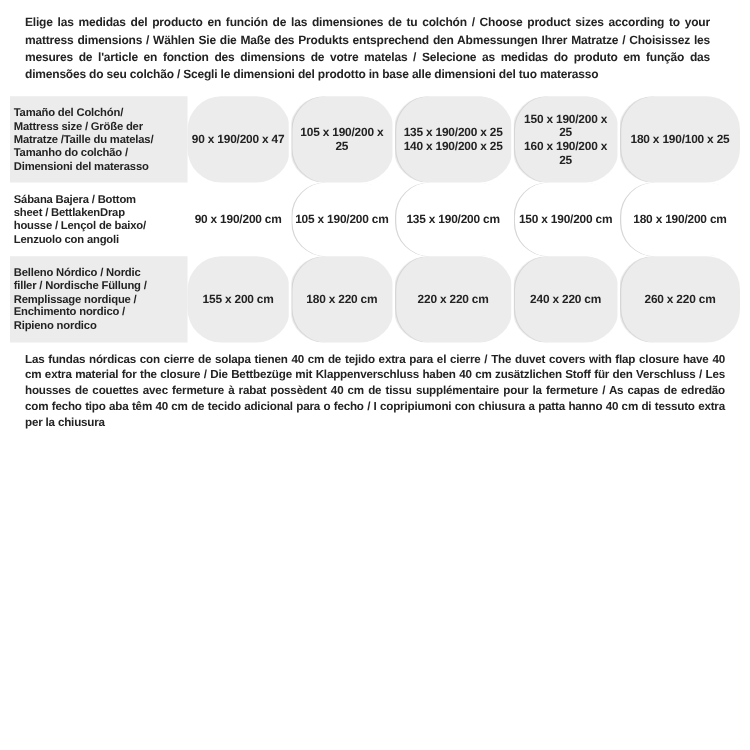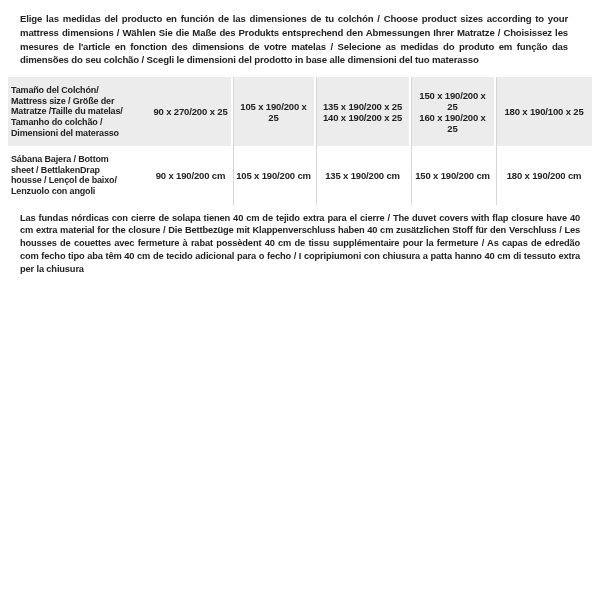--- a/index.html
+++ b/index.html
@@ -39,20 +39,21 @@
     padding-left:12px;
     font-size:9px;
     line-height:10.6px;
     white-space:pre-line;
   }
   td.value-cell{
     text-align:center;
     font-size:9.5px;
     line-height:11px;
     white-space:pre-line;
+    border-radius:27px;
   }
   tr.stripe td{background:#ececec;}
   td.divided{
     border-left:2px solid #ffffff;
     box-shadow:inset 1px 0 0 #d6d6d6;
   }
   .footnote{
     margin:7px 20px 0 20px;
     font-size:9.3px;
     line-height:12.9px;
@@ -76,36 +77,48 @@
         <col style="width: 85px;">
         <col style="width: 97px;">
       </colgroup>
     <tbody>
         <tr class="stripe">
           <td class="label-cell">Tamaño del Colchón/
 Mattress size / Größe der
 Matratze /Taille du matelas/
 Tamanho do colchão /
 Dimensioni del materasso</td>
-          <td class="value-cell">90 x 270/200 x 25</td>
+          <td class="value-cell">90 x 190/200 x 47</td>
           <td class="value-cell divided">105 x 190/200 x 25</td>
           <td class="value-cell divided">135 x 190/200 x 25
 140 x 190/200 x 25</td>
           <td class="value-cell divided">150 x 190/200 x 25
 160 x 190/200 x 25</td>
           <td class="value-cell divided">180 x 190/100 x 25</td>
         </tr>
         <tr>
           <td class="label-cell">Sábana Bajera / Bottom
 sheet / BettlakenDrap
 housse / Lençol de baixo/
 Lenzuolo con angoli</td>
           <td class="value-cell">90 x 190/200 cm</td>
           <td class="value-cell divided">105 x 190/200 cm</td>
           <td class="value-cell divided">135 x 190/200 cm</td>
           <td class="value-cell divided">150 x 190/200 cm</td>
           <td class="value-cell divided">180 x 190/200 cm</td>
         </tr>
+        <tr class="stripe">
+          <td class="label-cell">Belleno Nórdico / Nordic
+filler / Nordische Füllung /
+Remplissage nordique /
+Enchimento nordico /
+Ripieno nordico</td>
+          <td class="value-cell">155 x 200 cm</td>
+          <td class="value-cell divided">180 x 220 cm</td>
+          <td class="value-cell divided">220 x 220 cm</td>
+          <td class="value-cell divided">240 x 220 cm</td>
+          <td class="value-cell divided">260 x 220 cm</td>
+        </tr>
       </tbody>
   </table>
 
   <p class="footnote">Las fundas nórdicas con cierre de solapa tienen 40 cm de tejido extra para el cierre  / The duvet covers with flap closure have 40 cm extra material for the closure / Die Bettbezüge mit Klappenverschluss haben 40 cm zusätzlichen Stoff für den Verschluss / Les housses de couettes avec fermeture à rabat possèdent 40 cm de tissu supplémentaire pour la fermeture / As capas de edredão com fecho tipo aba têm 40 cm de tecido adicional para o fecho / I copripiumoni con chiusura a patta hanno 40 cm di tessuto extra per la chiusura</p>
 </div>
 
 </body></html>

